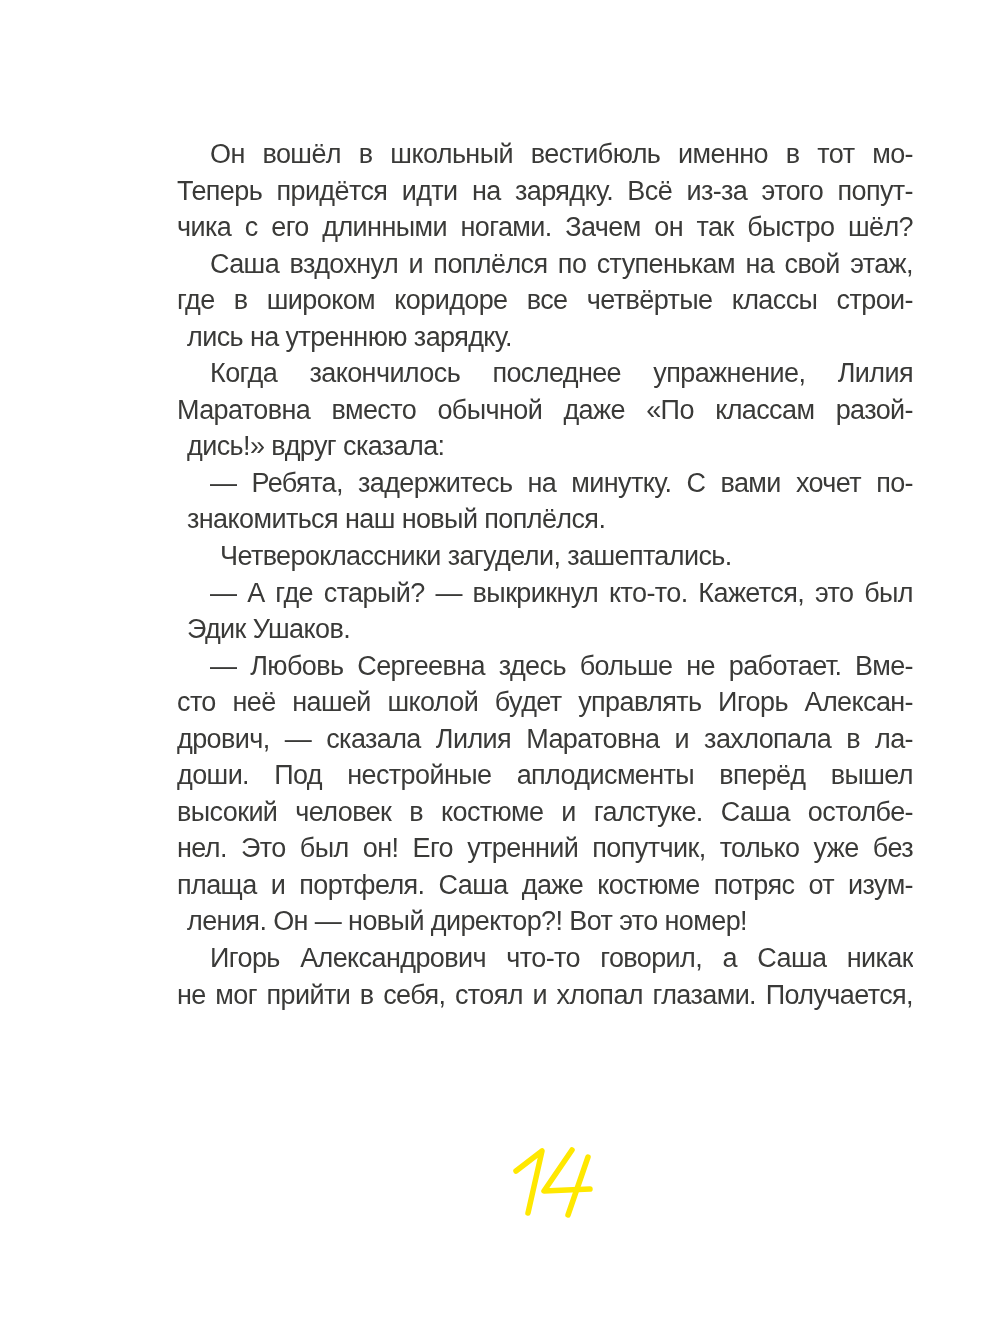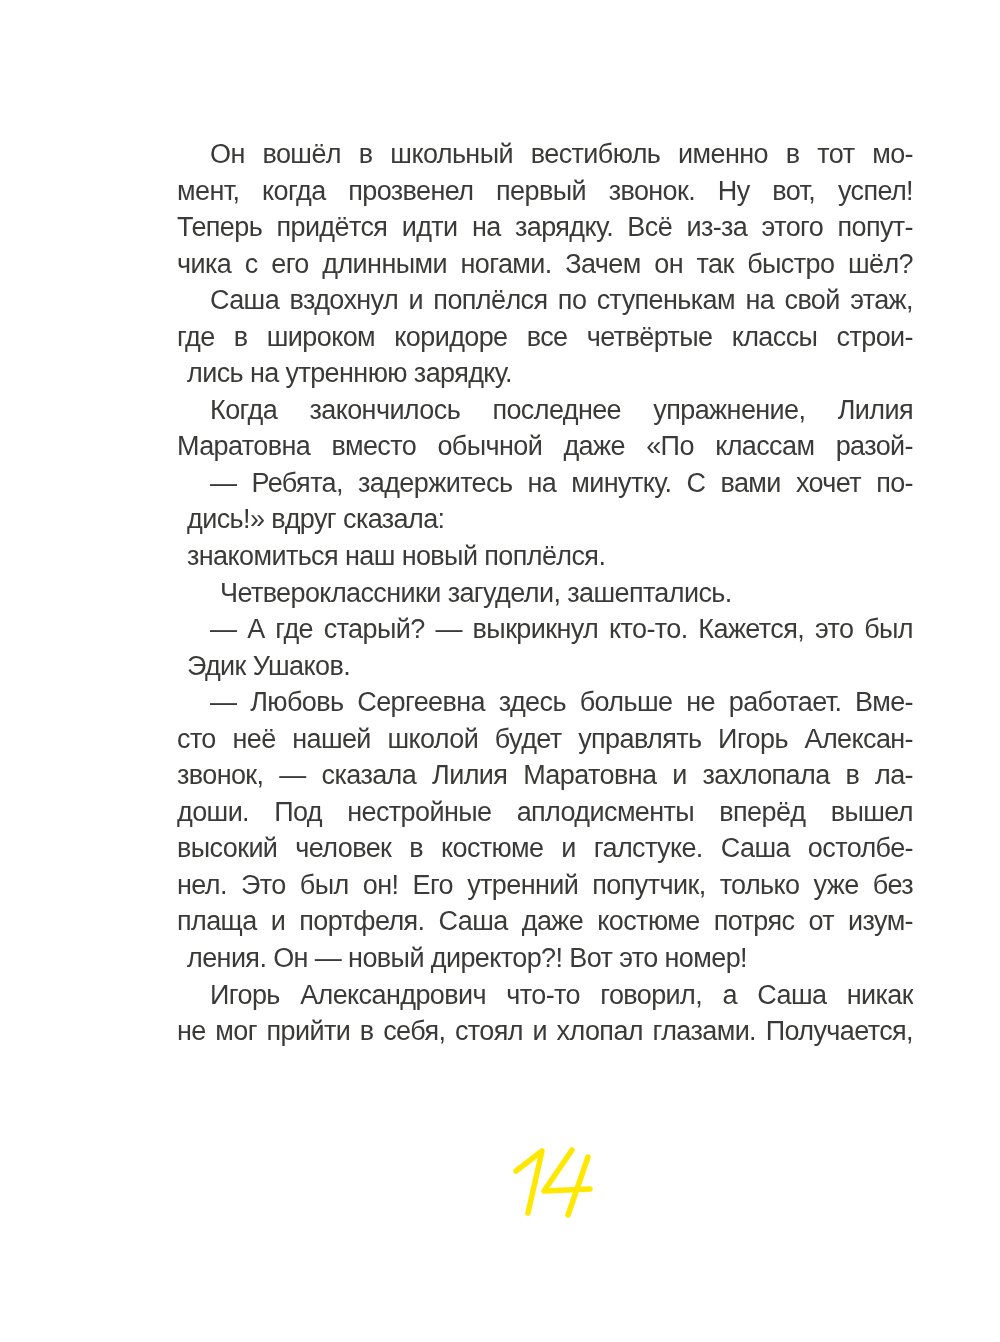--- a/index.html
+++ b/index.html
@@ -57,37 +57,36 @@
     width: 100%;
     height: 100%;
   }
 </style>
 </head>
 <body>
 
 <div class="page">
   <div class="text-block">
     <span class="line indent">Он вошёл в школьный вестибюль именно в тот мо-</span>
-    <span class="line">мент, когда прозвенел первый звонок. Ну вот, успел!</span>
     <span class="line">Теперь придётся идти на зарядку. Всё из-за этого попут-</span>
     <span class="line">чика с его длинными ногами. Зачем он так быстро шёл?</span>
     <span class="line indent">Саша вздохнул и поплёлся по ступенькам на свой этаж,</span>
     <span class="line">где в широком коридоре все четвёртые классы строи-</span>
     <span class="line last">лись на утреннюю зарядку.</span>
     <span class="line indent">Когда закончилось последнее упражнение, Лилия</span>
     <span class="line">Маратовна вместо обычной даже «По классам разой-</span>
+    <span class="line last">дись!» вдруг сказала:</span>
     <span class="line indent">— Ребята, задержитесь на минутку. С вами хочет по-</span>
-    <span class="line last">дись!» вдруг сказала:</span>
     <span class="line last">знакомиться наш новый поплёлся.</span>
     <span class="line indent last">Четвероклассники загудели, зашептались.</span>
     <span class="line indent">— А где старый? — выкрикнул кто-то. Кажется, это был</span>
     <span class="line last">Эдик Ушаков.</span>
     <span class="line indent">— Любовь Сергеевна здесь больше не работает. Вме-</span>
     <span class="line">сто неё нашей школой будет управлять Игорь Алексан-</span>
-    <span class="line">звонок, — сказала Лилия Маратовна и захлопала в ла-</span>
+    <span class="line">дрович, — сказала Лилия Маратовна и захлопала в ла-</span>
     <span class="line">доши. Под нестройные аплодисменты вперёд вышел</span>
     <span class="line">высокий человек в костюме и галстуке. Саша остолбе-</span>
     <span class="line">нел. Это был он! Его утренний попутчик, только уже без</span>
     <span class="line">плаща и портфеля. Саша даже костюме потряс от изум-</span>
     <span class="line last">ления. Он — новый директор?! Вот это номер!</span>
     <span class="line indent">Игорь Александрович что-то говорил, а Саша никак</span>
     <span class="line">не мог прийти в себя, стоял и хлопал глазами. Получается,</span>
   </div>
 
   <div class="page-number">

